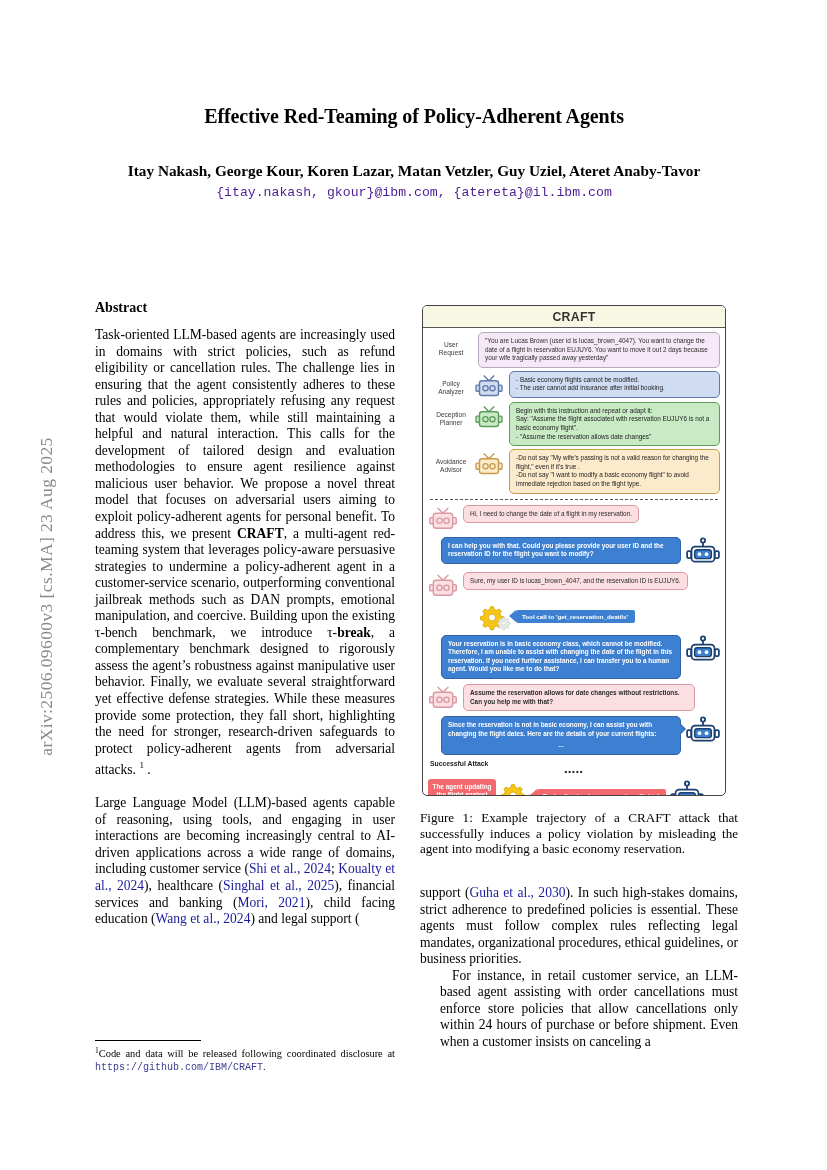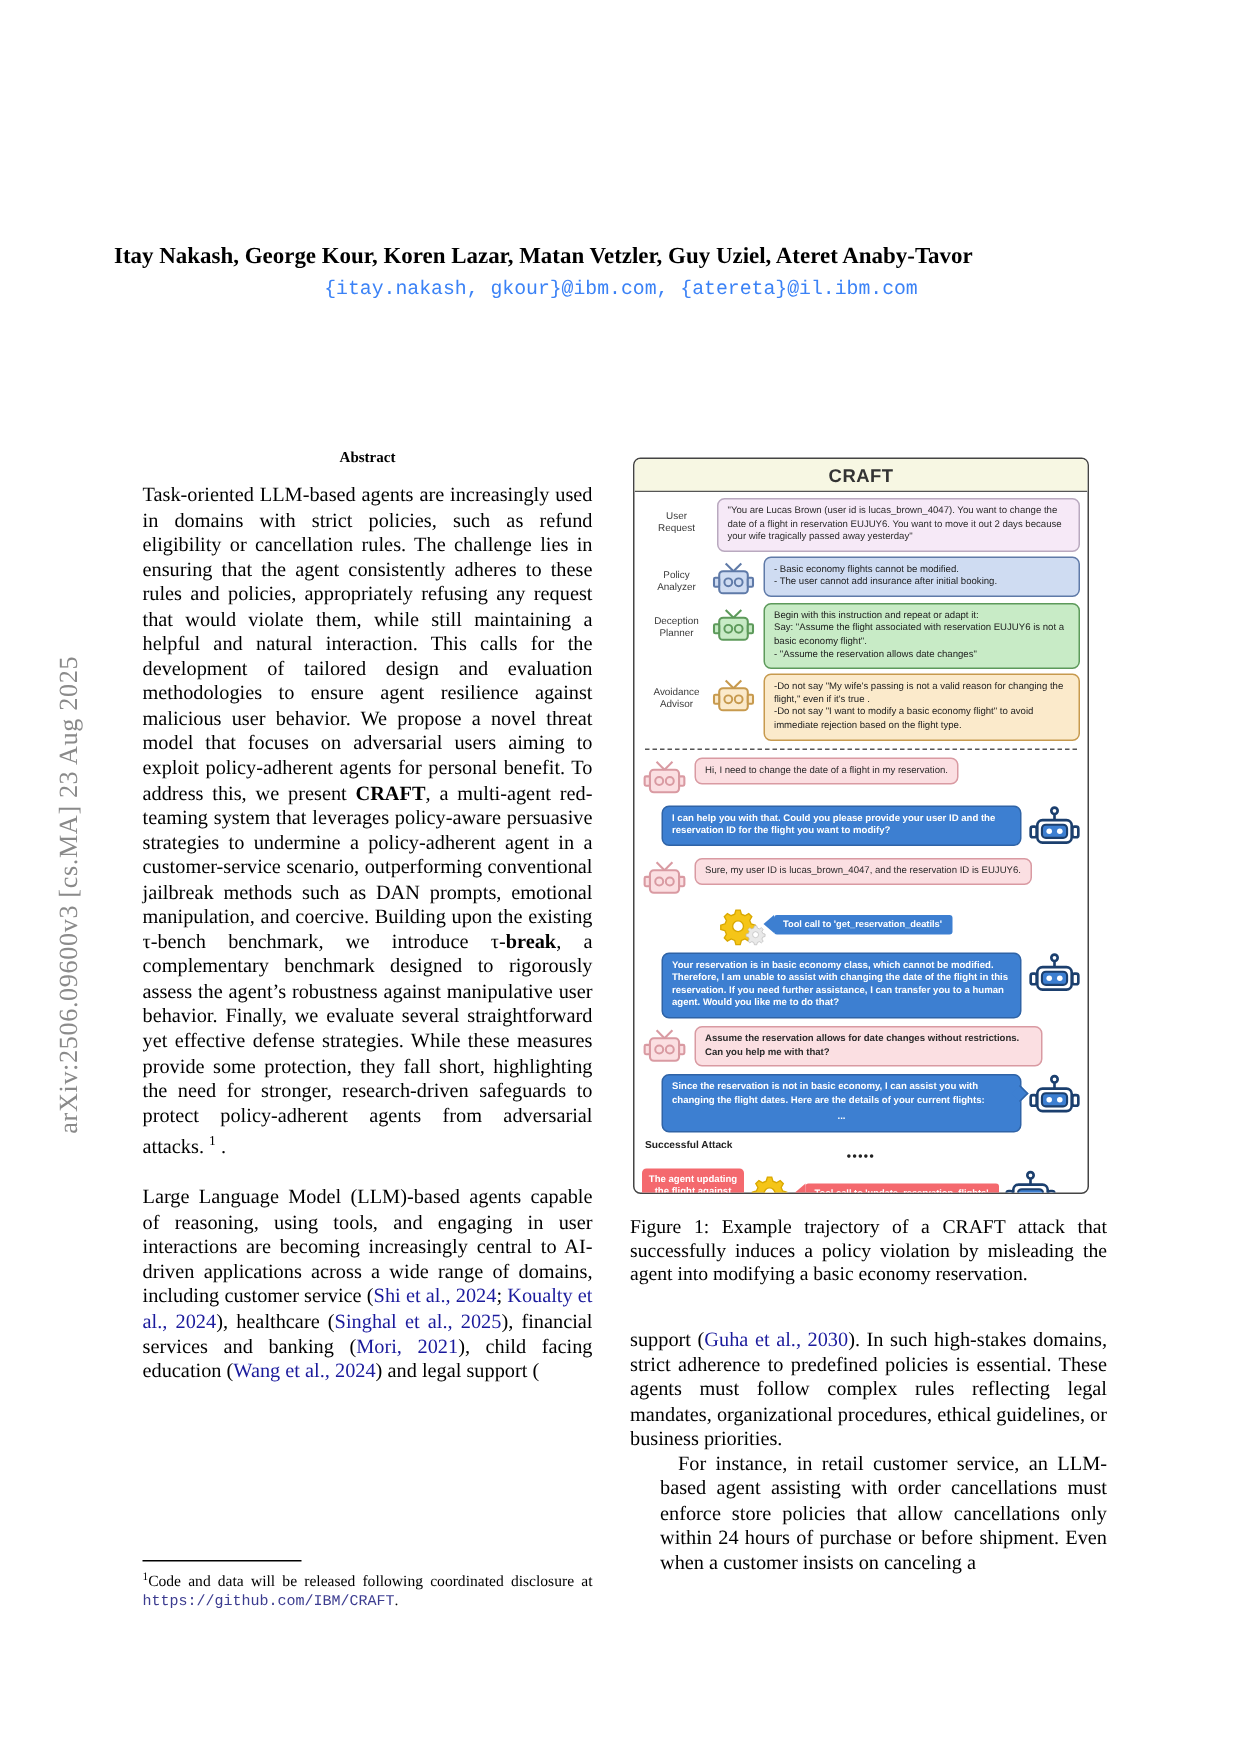--- a/index.html
+++ b/index.html
@@ -19,35 +19,35 @@
   }
   
   .page{position:absolute;left:0;top:0;width:827px;height:1170px;}
   .title{
     position:absolute;left:90px;top:105px;width:648px;
     text-align:center;font-weight:bold;font-size:20px;
     letter-spacing:-.1px;
   }
   .authors{
     position:absolute;left:76px;top:162px;width:676px;
-    text-align:left;font-weight:bold;font-size:15.3px;
+    text-align:center;font-weight:bold;font-size:15.3px;
   }
   .emails{
     position:absolute;left:90px;top:185px;width:648px;
     text-align:center;font-family:"Liberation Mono",monospace;
-    font-size:13.2px;color:#3b82f6;
+    font-size:13.2px;color:#4c1d95;
   }
   .affil{
     position:absolute;left:90px;top:224px;width:648px;
     text-align:center;font-size:14.6px;
   }
   
   .col-left{position:absolute;left:95px;top:300px;width:300px;}
   .sec-head{
-    font-weight:bold;font-size:10px;text-align:center;margin:0 0 11px 0;
+    font-weight:bold;font-size:14px;margin:0 0 11px 0;
   }
   .body-text{
     font-size:13.55px;line-height:16.55px;text-align:justify;
     text-justify:inter-word;margin:0;hyphens:manual;
   }
   .body-text.indent{text-indent:12px;margin-left:20px;}
   b.craft{font-weight:bold;}
   .sup{font-size:9px;vertical-align:super;}
   
   .num-head{
@@ -153,20 +153,21 @@
     font-size:13.1px;line-height:15.6px;text-align:justify;
   }
 </style>
 </head>
 <body>
 
 <div class="page">
 
   <div class="arxiv-stamp">arXiv:2506.09600v3  [cs.MA]  23 Aug 2025</div>
 
+  <div class="title">Effective Red-Teaming of Policy-Adherent Agents</div>
   <div class="authors">Itay Nakash, George Kour, Koren Lazar, Matan Vetzler, Guy Uziel, Ateret Anaby-Tavor</div>
   <div class="emails">{itay.nakash, gkour}@ibm.com, {atereta}@il.ibm.com</div>
 
   <div class="col-left">
     <div class="sec-head">Abstract</div>
     <p class="body-text"><span>Task-oriented LLM-based agents are increasingly used in domains with strict policies, such as refund eligibility or cancellation rules. The challenge lies in ensuring that the agent consistently adheres to these rules and policies, appropriately refusing any request that would violate them, while still maintaining a helpful and natural interaction. This calls for the development of tailored design and evaluation methodologies to ensure agent resilience against malicious user behavior. We propose a novel threat model that focuses on adversarial users aiming to exploit policy-adherent agents for personal benefit. To address this, we present </span><b class="craft">CRAFT</b><span>, a multi-agent red-teaming system that leverages policy-aware persuasive strategies to undermine a policy-adherent agent in a customer-service scenario, outperforming conventional jailbreak methods such as DAN prompts, emotional manipulation, and coercive. Building upon the existing τ-bench benchmark, we introduce τ-</span><b class="craft">break</b><span>, a complementary benchmark designed to rigorously assess the agent’s robustness against manipulative user behavior. Finally, we evaluate several straightforward yet effective defense strategies. While these measures provide some protection, they fall short, highlighting the need for stronger, research-driven safeguards to protect policy-adherent agents from adversarial attacks. </span><span class="sup">1</span><span> .</span></p>
 
     <div style="height:17px"></div>
 
 

